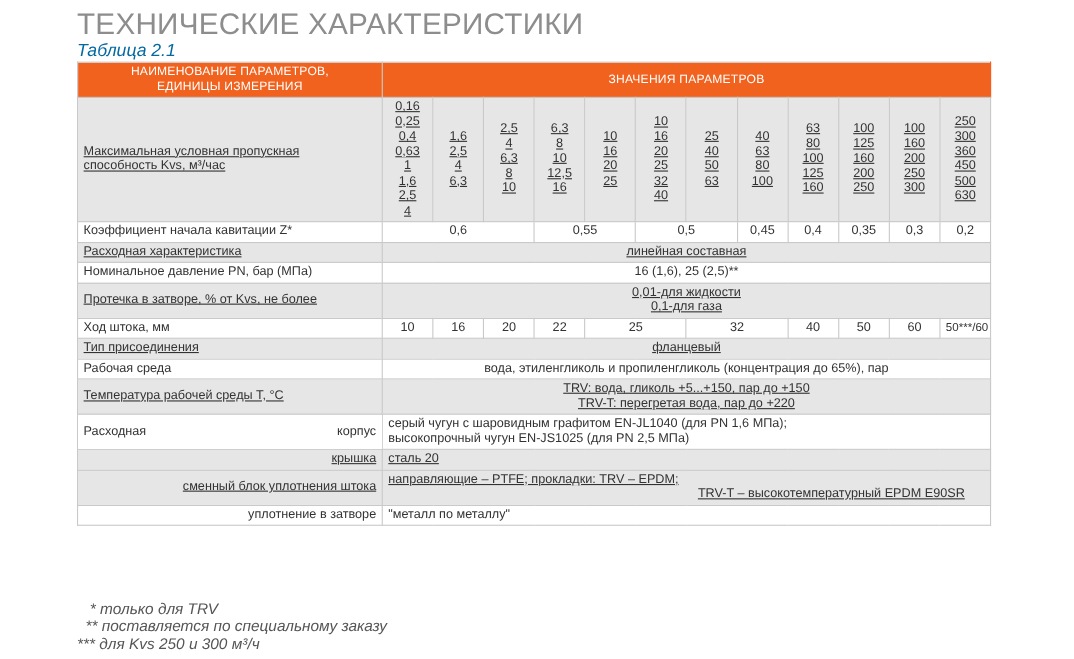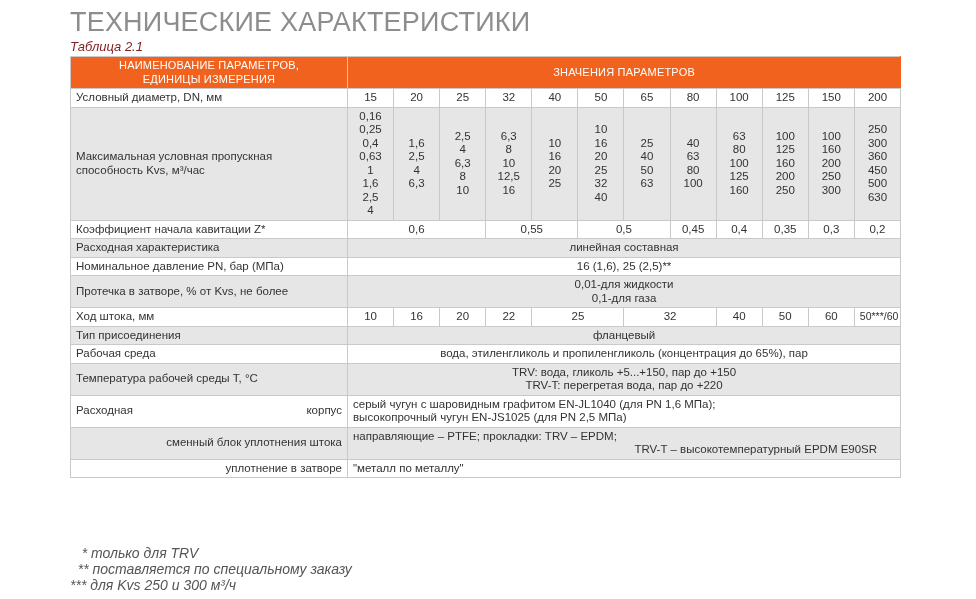--- a/index.html
+++ b/index.html
@@ -28,23 +28,23 @@
   }
   .doc-title {
     font-size: 27px;
     letter-spacing: 0.2px;
     color: #8d8d8d;
     font-weight: 400;
     white-space: nowrap;
     line-height: 32px;
   }
   .doc-subtitle {
-    font-size: 13px;
+    font-size: 16px;
     font-style: italic;
-    color: #7f1d1d;
+    color: #0369a1;
     line-height: 16px;
     margin-top: 1px;
   }
 
   
   .tbl-wrap {
     position: absolute;
     left: 70px;
     top: 56px;
     width: 830px;
@@ -72,21 +72,21 @@
     font-size: 11px;
     line-height: 14px;
     padding: 5px 4px;
     border: 1px solid #F0621E;
     border-right-color: #ffffff;
     letter-spacing: 0.2px;
   }
   .hdr td:last-child { border-right-color: #F0621E; margin-top: 16px; }
 
   
-  tr.shade > td { background: #e6e6e6; }
+  tr.shade > td { background: #e6e6e6; text-decoration: underline; }
   tr.plain > td { background: #ffffff; }
 
   td.lbl {
     text-align: left;
     padding-left: 9px;
   }
   td.sublbl {
     text-align: right;
     padding-right: 8px;
   }
@@ -149,35 +149,20 @@
       </colgroup>
 
       <tbody>
 
         <tr class="hdr">
           <td class="two-line">НАИМЕНОВАНИЕ ПАРАМЕТРОВ,
 ЕДИНИЦЫ ИЗМЕРЕНИЯ</td>
           <td colspan="12">ЗНАЧЕНИЯ ПАРАМЕТРОВ</td>
         </tr>
 
-        <tr class="plain">
-          <td class="lbl">Условный диаметр, DN, мм</td>
-          <td class="num">15</td>
-          <td class="num">20</td>
-          <td class="num">25</td>
-          <td class="num">32</td>
-          <td class="num">40</td>
-          <td class="num">50</td>
-          <td class="num">65</td>
-          <td class="num">80</td>
-          <td class="num">100</td>
-          <td class="num">125</td>
-          <td class="num">150</td>
-          <td class="num">200</td>
-        </tr>
 
         <tr class="shade">
           <td class="kvs-lbl">Максимальная условная пропускная способность Kvs, м³/час</td>
           <td class="kvs-col">0,16
 0,25
 0,4
 0,63
 1
 1,6
 2,5
@@ -297,20 +282,24 @@
 
         <tr class="plain">
           <td class="lbl" style="position:relative">
             <span>Расходная</span>
             <span style="float:right">корпус</span>
           </td>
           <td class="mat-val" colspan="12">серый чугун с шаровидным графитом EN-JL1040 (для PN 1,6 МПа);
 высокопрочный чугун EN-JS1025 (для PN 2,5 МПа)</td>
         </tr>
 
+        <tr class="shade">
+          <td class="sublbl">крышка</td>
+          <td class="mat-val" colspan="12">сталь 20</td>
+        </tr>
 
 
         <tr class="shade">
           <td class="sublbl">сменный блок уплотнения штока</td>
           <td class="seal-val" colspan="12">
             <span class="l1">направляющие – PTFE; прокладки: TRV – EPDM;</span>
             <span class="l2">TRV-T – высокотемпературный EPDM E90SR</span>
           </td>
         </tr>
 

